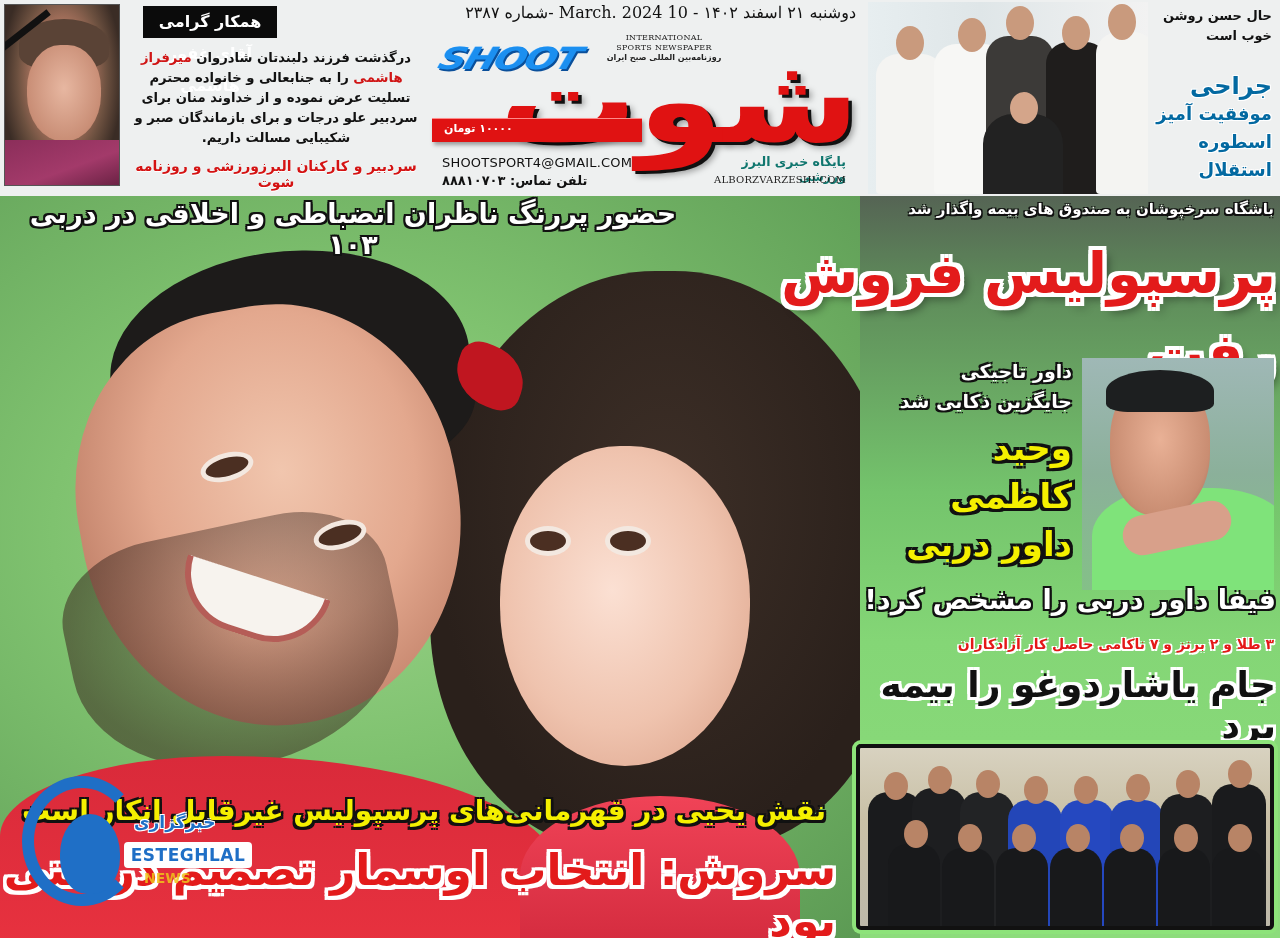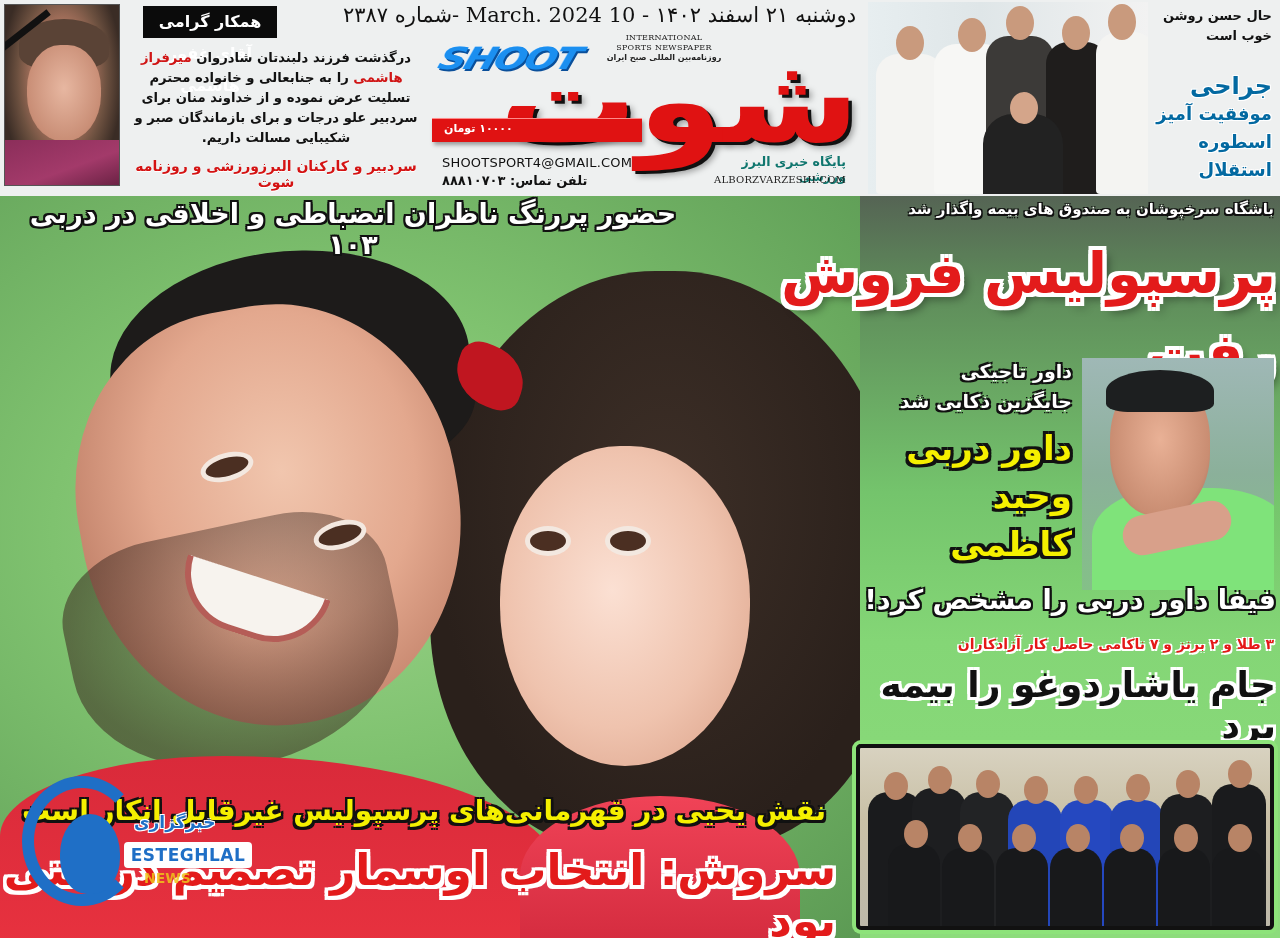--- a/index.html
+++ b/index.html
@@ -28,21 +28,21 @@
     direction: rtl; width: 134px; }
   .condolence-title { left: 143px; width: 134px; }
   .condolence-text { position: absolute; left: 128px; top: 48px; width: 296px; direction: rtl; text-align: center;
     font-size: 13.2px; font-weight: bold; line-height: 20px; color: #111; }
   .condolence-text .hl { color: #d01515; }
   .condolence-sign { position: absolute; left: 128px; top: 158px; width: 296px; direction: rtl; text-align: center;
     font-size: 14px; font-weight: bold; color: #d41313; text-shadow: 0 1px 0 #fff; }
 
   
   .date-line { position: absolute; left: 432px; top: 3px; width: 424px; direction: rtl; text-align: right;
-    font-family: "DejaVu Serif", serif; font-size: 21px; color: #111; white-space: nowrap; }
+    font-family: "DejaVu Serif", serif; font-size: 16px; color: #111; white-space: nowrap; }
   .shoot-en { position: absolute; left: 440px; top: 38px; width: 160px; height: 42px; }
   .shoot-en span { display: block; font-family: "DejaVu Sans", sans-serif; font-weight: bold; font-style: italic;
     font-size: 38px; letter-spacing: -2px; color: #1b8ff0; transform: skewX(-18deg) scaleY(0.8);
     text-shadow: 2px 2px 0 #0a4f9a, -1px -1px 0 #8cc9ff; line-height: 42px; }
   .intl-label { position: absolute; left: 604px; top: 33px; width: 120px; text-align: center;
     font-family: "DejaVu Serif", serif; font-size: 8px; line-height: 10px; color: #222; letter-spacing: 0.3px; }
   .intl-label .fa { direction: rtl; font-family: "DejaVu Sans", sans-serif; font-weight: bold; font-size: 8px; }
   .logo-fa { position: absolute; left: 440px; top: 56px; width: 420px; height: 100px; }
   .logo-fa .big { position: absolute; right: 0; top: -20px; font-family: "DejaVu Sans", sans-serif; font-weight: bold;
     font-size: 120px; line-height: 130px; color: #e01212; direction: rtl; letter-spacing: -6px;
@@ -227,22 +227,22 @@
   <div class="derby-headline">حضور پررنگ ناظران انضباطی و اخلاقی در دربی ۱۰۳</div>
 
   <div class="right-kicker">باشگاه سرخپوشان  به صندوق های بیمه واگذار شد</div>
   <div class="main-headline">پرسپولیس فروش رفت</div>
 
   <div class="ref-kicker">
     <div>داور تاجیکی</div>
     <div>جایگزین ذکایی شد</div>
   </div>
   <div class="ref-name">
+    <div>وحید کاظمی</div>
     <div>داور دربی</div>
-    <div>وحید کاظمی</div>
   </div>
   <div class="ref-photo">
     <div class="shirt"></div>
     <div class="head"></div>
     <div class="hair"></div>
     <div class="arm"></div>
   </div>
   <div class="fifa-headline">فیفا داور دربی را مشخص کرد!</div>
 
   <div class="wrestle-kicker">۳ طلا و ۲ برنز و ۷ ناکامی حاصل کار آزادکاران</div>

